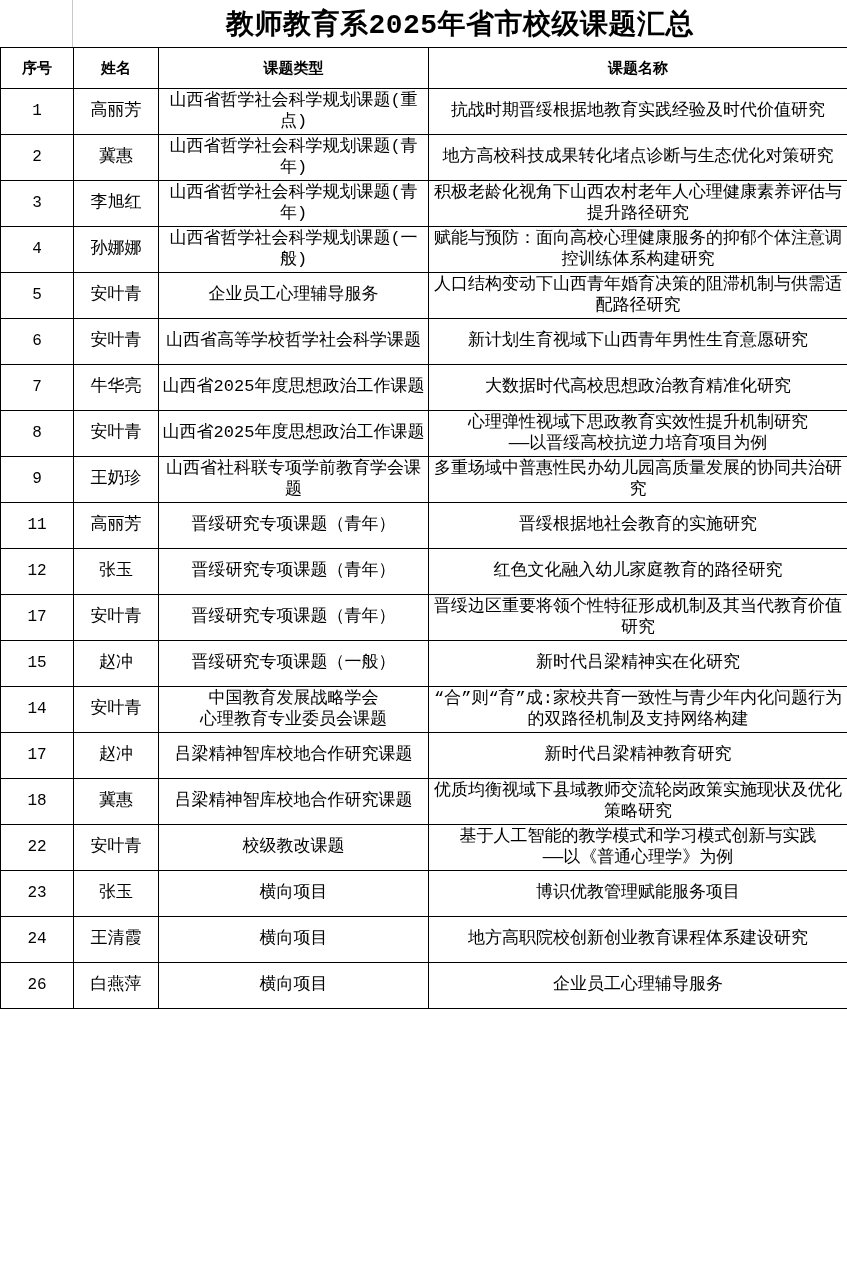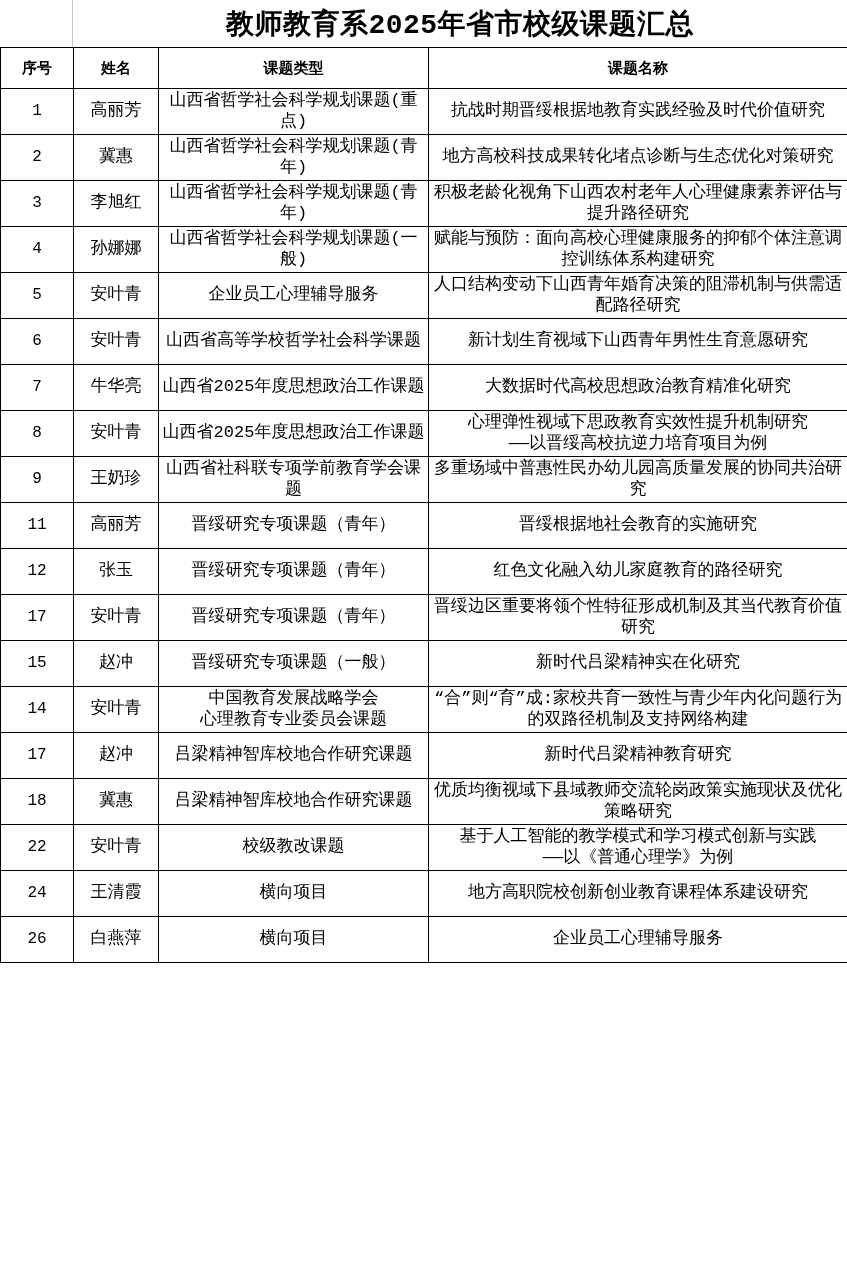--- a/index.html
+++ b/index.html
@@ -210,20 +210,26 @@
 
 
         <tr>
           <td class="c-no">22</td>
           <td class="c-name">安叶青</td>
           <td class="c-type">校级教改课题</td>
           <td class="c-topic">基于人工智能的教学模式和学习模式创新与实践
 ——以《普通心理学》为例</td>
         </tr>
 
+        <tr>
+          <td class="c-no">23</td>
+          <td class="c-name">张玉</td>
+          <td class="c-type">横向项目</td>
+          <td class="c-topic">博识优教管理赋能服务项目</td>
+        </tr>
 
         <tr>
           <td class="c-no">24</td>
           <td class="c-name">王清霞</td>
           <td class="c-type">横向项目</td>
           <td class="c-topic">地方高职院校创新创业教育课程体系建设研究</td>
         </tr>
 
 
         <tr>

